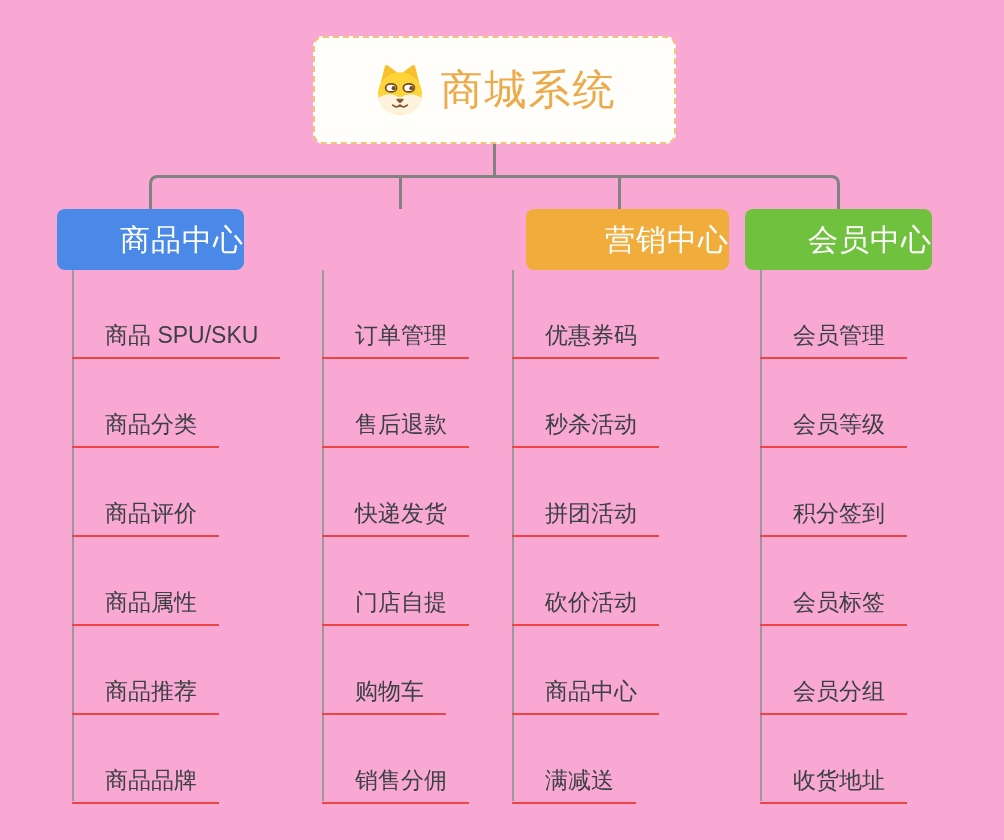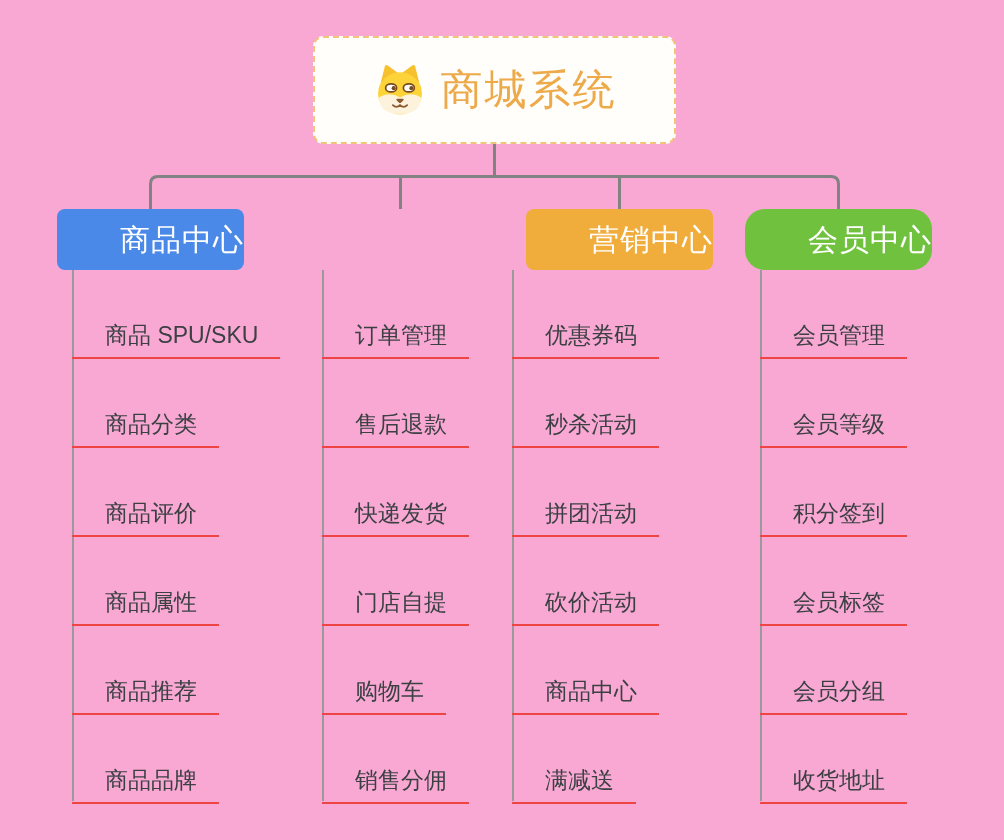--- a/index.html
+++ b/index.html
@@ -45,21 +45,21 @@
     color:#ffffff;
     font-size:30px;
     line-height:61px;
     text-align:right;
     letter-spacing:1px;
     white-space:nowrap;
     cursor:pointer;
   }
   .branch.b0 { left:57px;  }
   .branch.b1 { left:307px; }
-  .branch.b2 { left:526px; }
+  .branch.b2 { left:526px;padding-left:16px; }
   .branch.b3 { left:745px; }
   
   .col { position:absolute; top:0; height:840px; width:1px; }
   .col.c0 { left:72px;  }
   .col.c1 { left:322px; }
   .col.c2 { left:512px; }
   .col.c3 { left:760px; }
   .vline {
     position:absolute; left:0; top:270px;
     width:2px; height:531px;
@@ -107,21 +107,21 @@
       <circle cx="24.5" cy="29.8" r="2.4" fill="#7a4a1e"></circle>
       <circle cx="45.5" cy="29.8" r="2.4" fill="#7a4a1e"></circle>
       <path d="M28.8 42.5 h6.4 q1.6 0 0.9 1.5 l-2.7 2.8 q-1.4 1.2 -2.8 0 l-2.7 -2.8 q-0.7 -1.5 0.9 -1.5 Z" fill="#8a5a33"></path>
       <path d="M23.5 50 q4.2 4 8.5 0 q4.3 4 8.5 0" stroke="#8a5a33" stroke-width="2.2" fill="none" stroke-linecap="round"></path>
     </svg>
     <span class="root-title">商城系统</span>
   </div>
 
   <div class="branch b0" style="background: rgb(74, 137, 232);">商品中心</div>
   <div class="branch b2" style="background: rgb(240, 173, 60);">营销中心</div>
-  <div class="branch b3" style="background: rgb(112, 194, 62); border-radius: 20px;">会员中心</div>
+  <div class="branch b3" style="background: rgb(112, 194, 62);">会员中心</div>
 
   <div class="col c0">
     <div class="vline"></div>
     <div class="leaf i0">商品 SPU/SKU</div>
     <div class="leaf i1">商品分类</div>
     <div class="leaf i2">商品评价</div>
     <div class="leaf i3">商品属性</div>
     <div class="leaf i4">商品推荐</div>
     <div class="leaf i5">商品品牌</div>
   </div>

